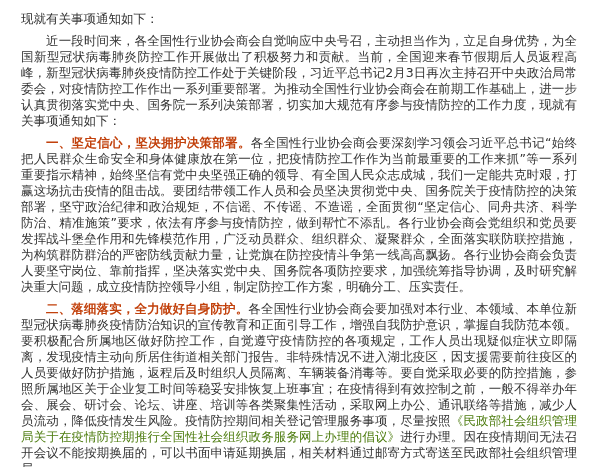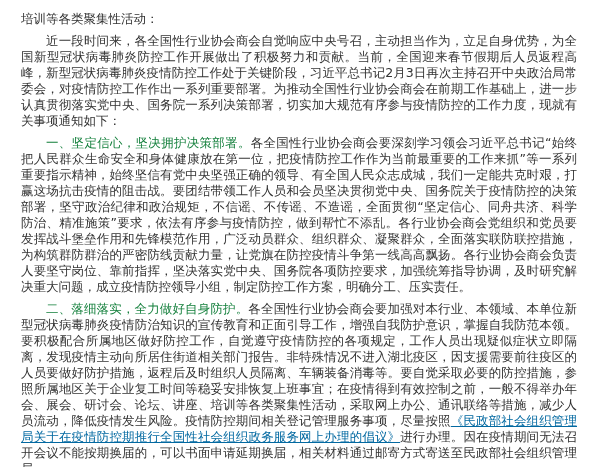--- a/index.html
+++ b/index.html
@@ -24,35 +24,34 @@
   }
   .salutation {
     margin: 0;
     text-indent: 0;
   }
   .para {
     margin: 6px 6px 0 0;
     text-indent: 2em;
   }
   .section-heading {
-    font-weight: normal;
-    color: #15803d;
+    font-weight: bold;
+    color: #c2410c;
   }
   .doc-link {
-    color: #0369a1;
-    text-decoration: underline;
+    color: #4d7c0f;
     cursor: pointer;
   }
 </style>
 </head>
 <body>
 
 <div class="page">
 
-  <p class="salutation">培训等各类聚集性活动：</p>
+  <p class="salutation">现就有关事项通知如下：</p>
 
   <p class="para">近一段时间来，各全国性行业协会商会自觉响应中央号召，主动担当作为，立足自身优势，为全国新型冠状病毒肺炎防控工作开展做出了积极努力和贡献。当前，全国迎来春节假期后人员返程高峰，新型冠状病毒肺炎疫情防控工作处于关键阶段，习近平总书记2月3日再次主持召开中央政治局常委会，对疫情防控工作作出一系列重要部署。为推动全国性行业协会商会在前期工作基础上，进一步认真贯彻落实党中央、国务院一系列决策部署，切实加大规范有序参与疫情防控的工作力度，现就有关事项通知如下：</p>
 
   <p class="para"><span class="section-heading">一、坚定信心，坚决拥护决策部署。</span><span>各全国性行业协会商会要深刻学习领会习近平总书记“始终把人民群众生命安全和身体健康放在第一位，把疫情防控工作作为当前最重要的工作来抓”等一系列重要指示精神，始终坚信有党中央坚强正确的领导、有全国人民众志成城，我们一定能共克时艰，打赢这场抗击疫情的阻击战。要团结带领工作人员和会员坚决贯彻党中央、国务院关于疫情防控的决策部署，坚守政治纪律和政治规矩，不信谣、不传谣、不造谣，全面贯彻“坚定信心、同舟共济、科学防治、精准施策”要求，依法有序参与疫情防控，做到帮忙不添乱。各行业协会商会党组织和党员要发挥战斗堡垒作用和先锋模范作用，广泛动员群众、组织群众、凝聚群众，全面落实联防联控措施，为构筑群防群治的严密防线贡献力量，让党旗在防控疫情斗争第一线高高飘扬。各行业协会商会负责人要坚守岗位、靠前指挥，坚决落实党中央、国务院各项防控要求，加强统筹指导协调，及时研究解决重大问题，成立疫情防控领导小组，制定防控工作方案，明确分工、压实责任。</span></p>
 
   <p class="para"><span class="section-heading">二、落细落实，全力做好自身防护。</span><span>各全国性行业协会商会要加强对本行业、本领域、本单位新型冠状病毒肺炎疫情防治知识的宣传教育和正面引导工作，增强自我防护意识，掌握自我防范本领。要积极配合所属地区做好防控工作，自觉遵守疫情防控的各项规定，工作人员出现疑似症状立即隔离，发现疫情主动向所居住街道相关部门报告。非特殊情况不进入湖北疫区，因支援需要前往疫区的人员要做好防护措施，返程后及时组织人员隔离、车辆装备消毒等。要自觉采取必要的防控措施，参照所属地区关于企业复工时间等稳妥安排恢复上班事宜；在疫情得到有效控制之前，一般不得举办年会、展会、研讨会、论坛、讲座、培训等各类聚集性活动，采取网上办公、通讯联络等措施，减少人员流动，降低疫情发生风险。疫情防控期间相关登记管理服务事项，尽量按照</span><a class="doc-link">《民政部社会组织管理局关于在疫情防控期推行全国性社会组织政务服务网上办理的倡议》</a><span>进行办理。因在疫情期间无法召开会议不能按期换届的，可以书面申请延期换届，相关材料通过邮寄方式寄送至民政部社会组织管理局。</span></p>
 
 </div>
 
 </body></html>

